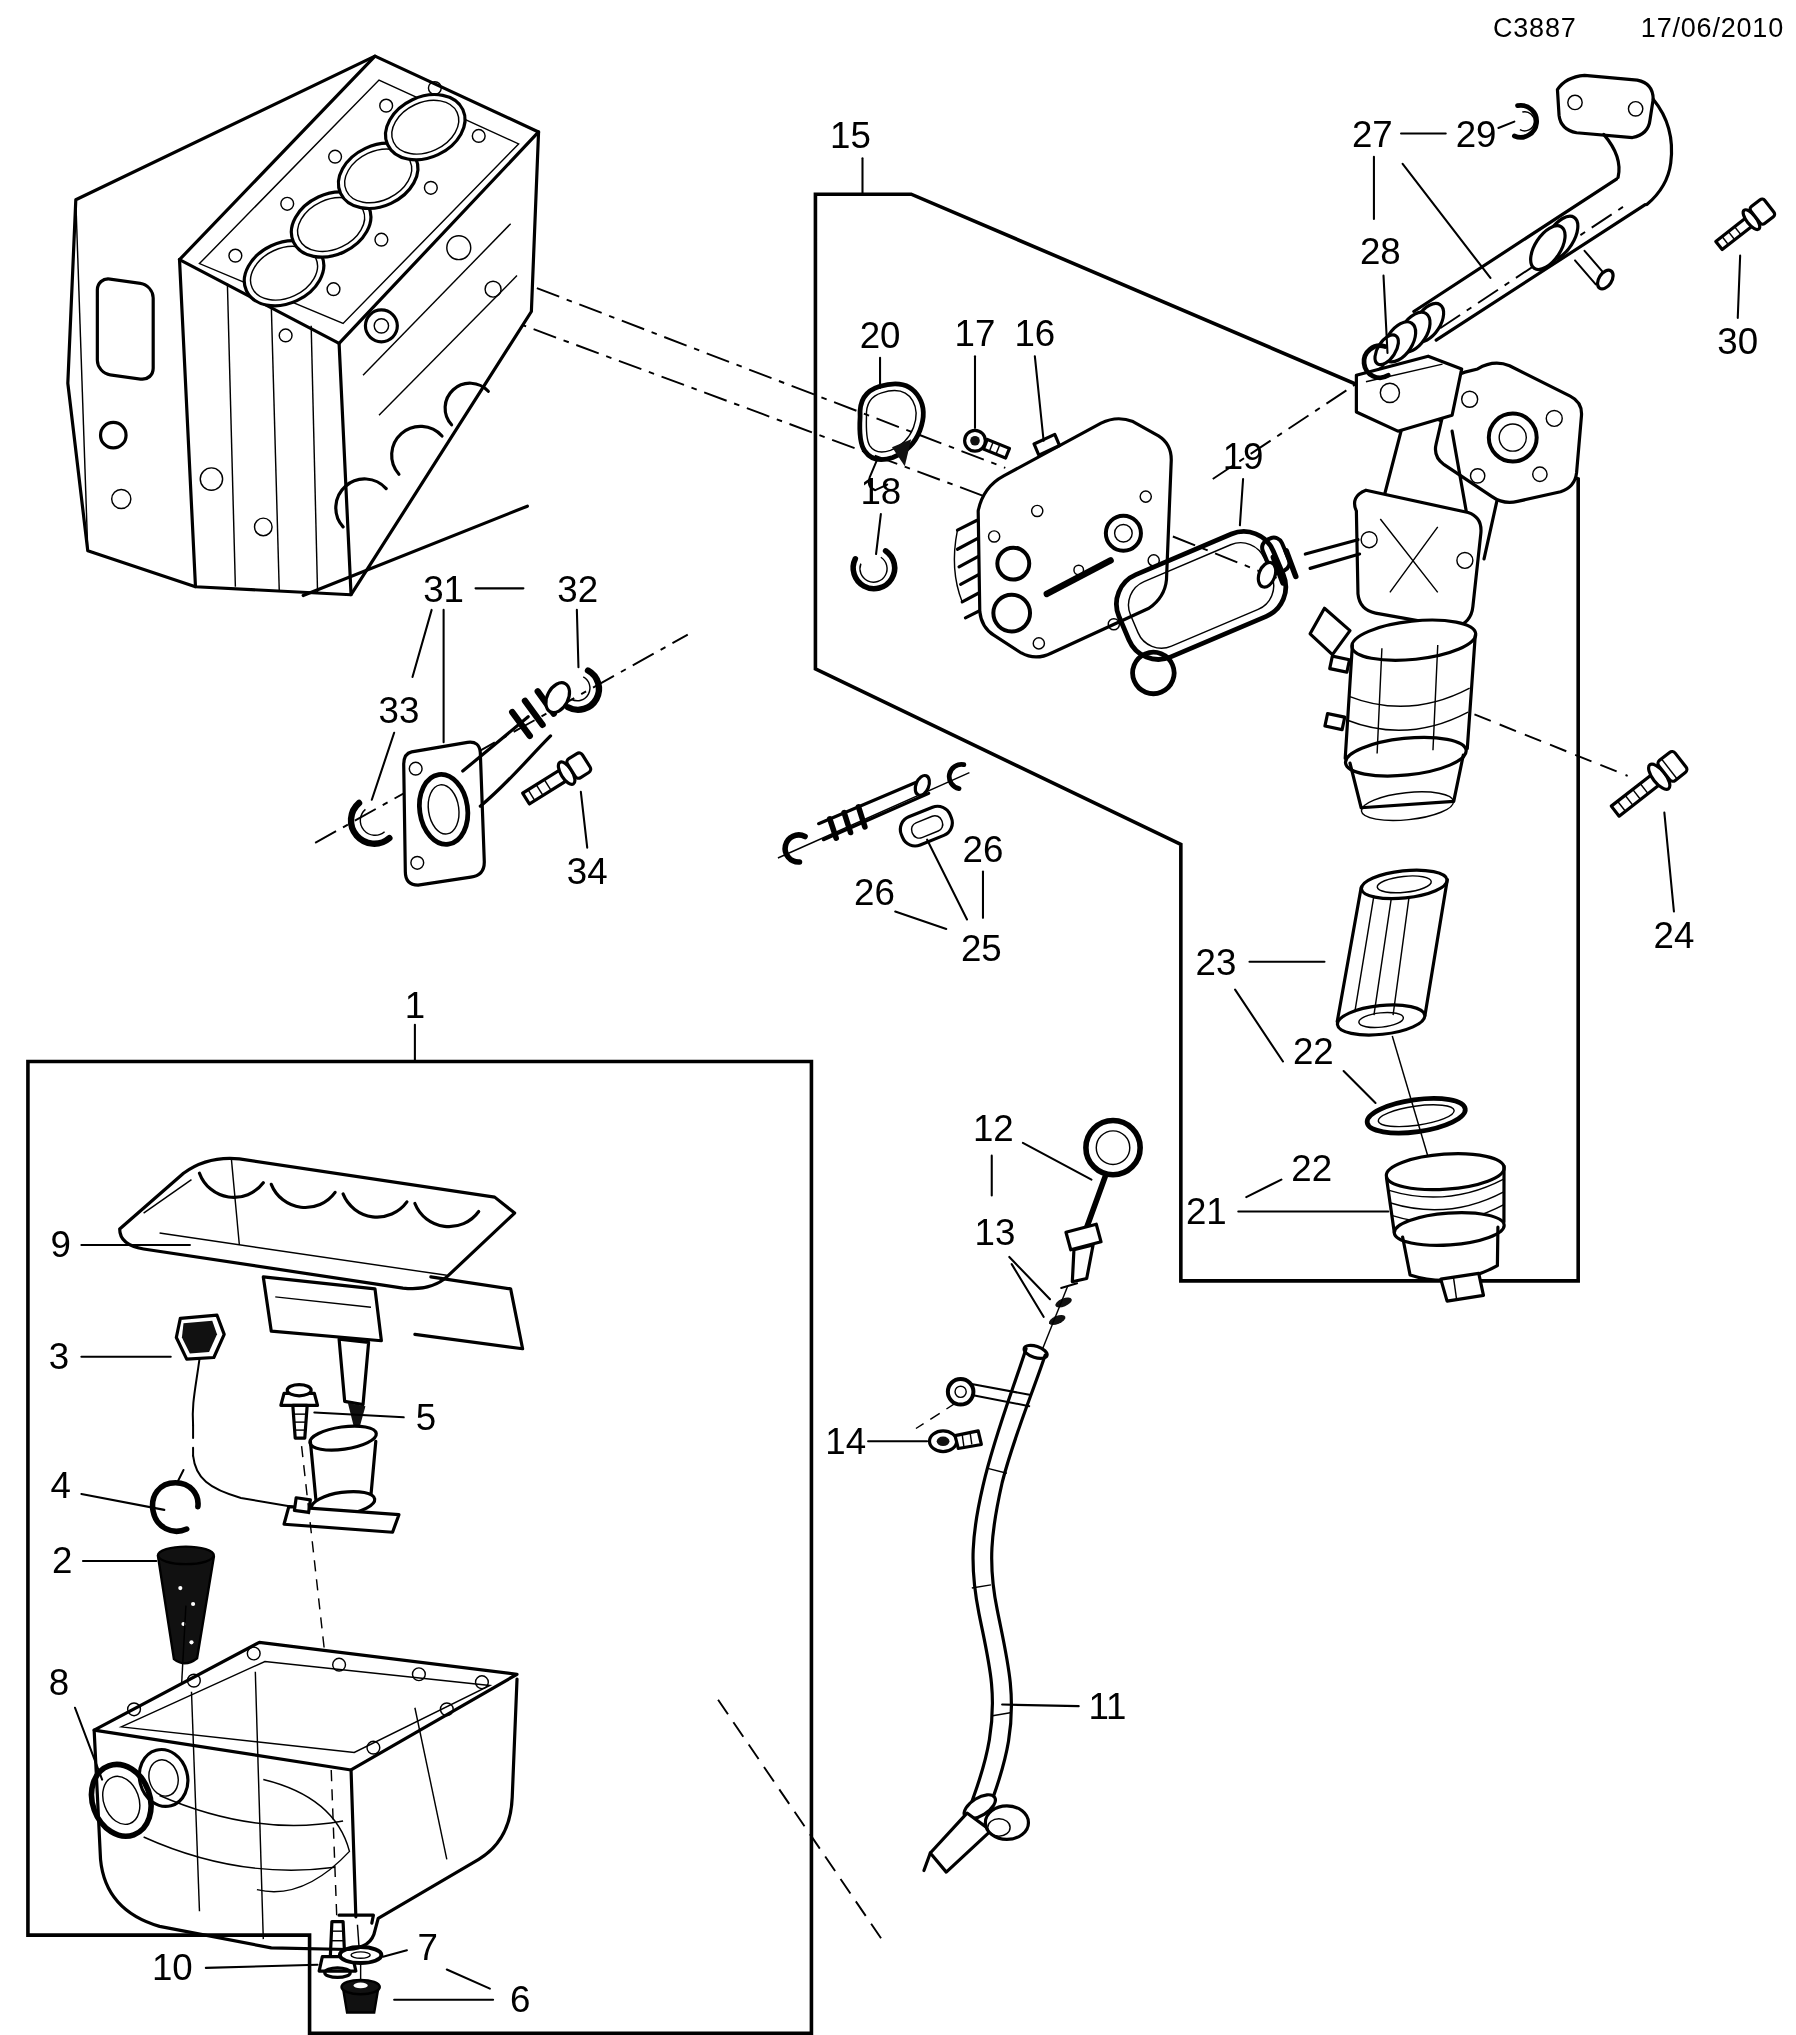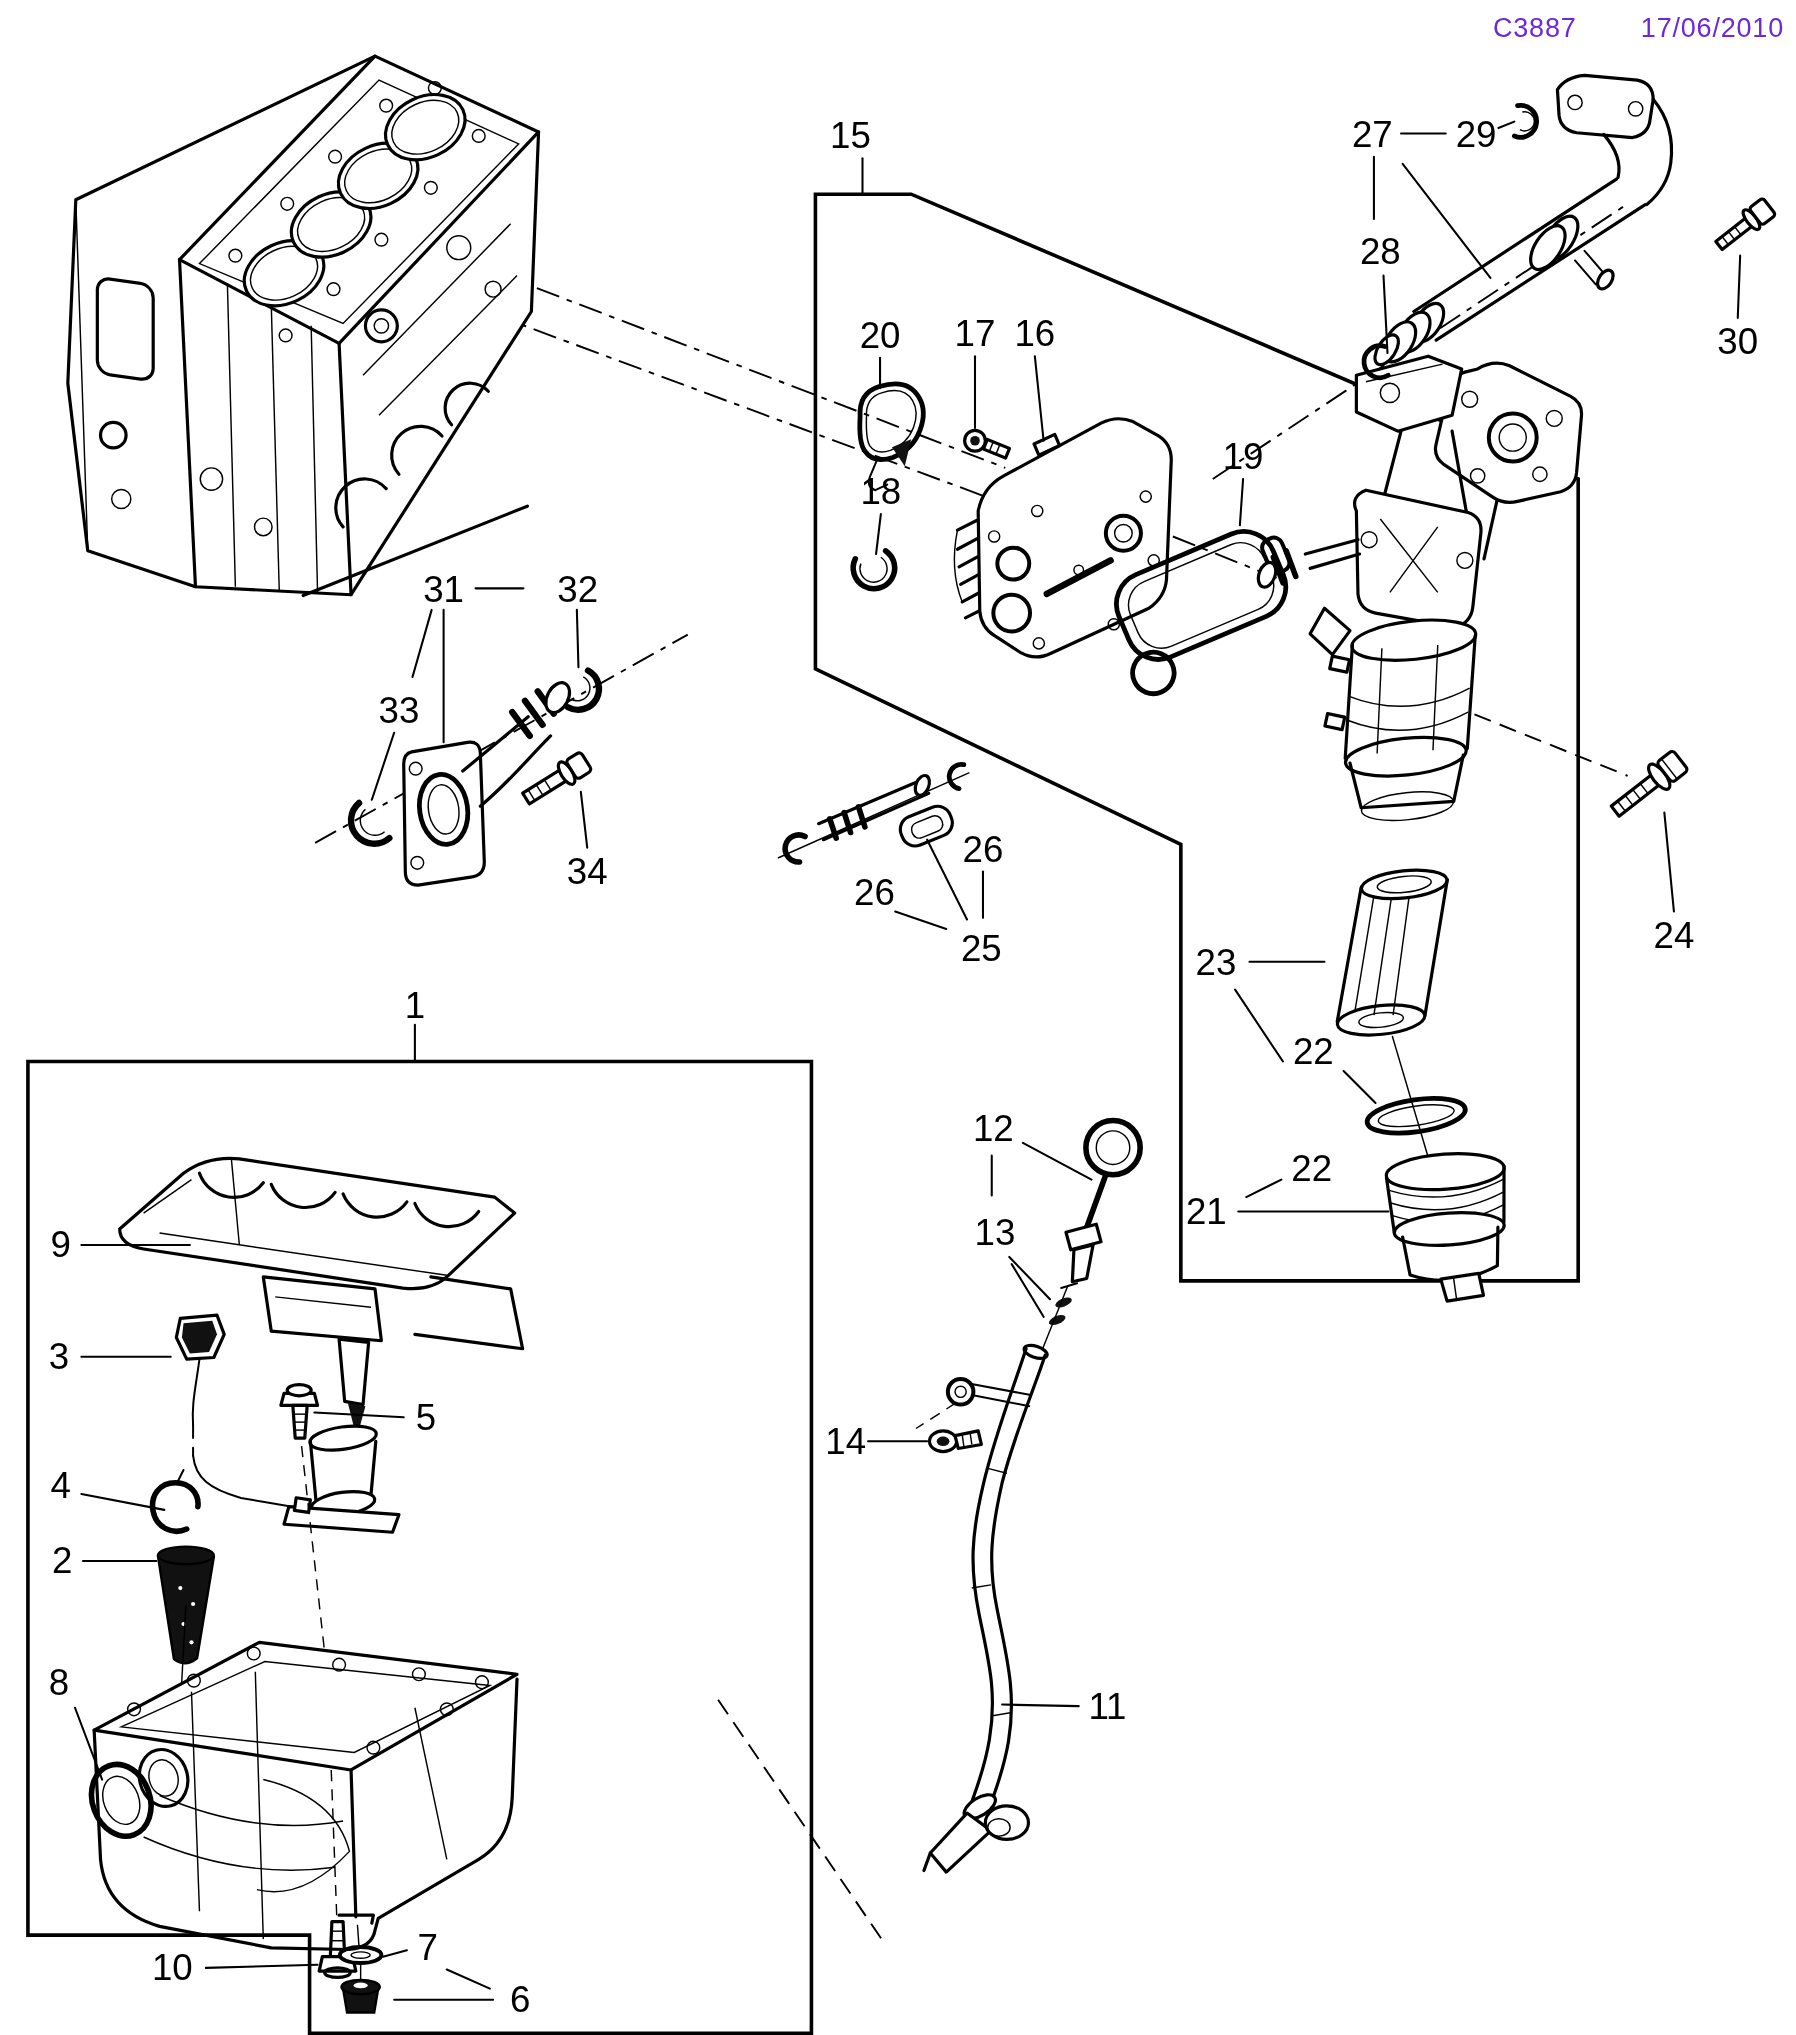--- a/index.html
+++ b/index.html
@@ -9,21 +9,21 @@
   .ln{stroke:#000;stroke-width:4;fill:none;stroke-linecap:round;stroke-linejoin:round;}
   .ln2{stroke:#000;stroke-width:2.5;fill:none;stroke-linecap:round;stroke-linejoin:round;}
   .thin{stroke:#000;stroke-width:1.8;fill:none;}
   .fw{fill:#fff;}
   .fb{fill:#111;}
   .bx{stroke:#000;stroke-width:4.5;fill:none;stroke-linejoin:miter;}
   .lead{stroke:#000;stroke-width:2.6;fill:none;stroke-linecap:round;}
   .axis{stroke:#000;stroke-width:2.4;fill:none;stroke-dasharray:30 10 7 10;}
   .dsh{stroke:#000;stroke-width:2.4;fill:none;stroke-dasharray:22 12;}
   .callout{font-family:"Liberation Sans",sans-serif;font-size:46px;fill:#000;}
-  #header{position:absolute;top:12.8px;left:0;width:1784px;text-align:right;font-size:27px;color:#6d28d9;letter-spacing:0.8px;}
+  #header{position:absolute;top:12.8px;left:0;width:1784px;text-align:right;font-size:27px;color:#000000;letter-spacing:0.8px;}
   #header span{margin-left:56px;}
 </style>
 </head>
 <body>
 
 <div id="stage">
 
   <div id="header">
     <span>C3887</span>
     <span>17/06/2010</span>

